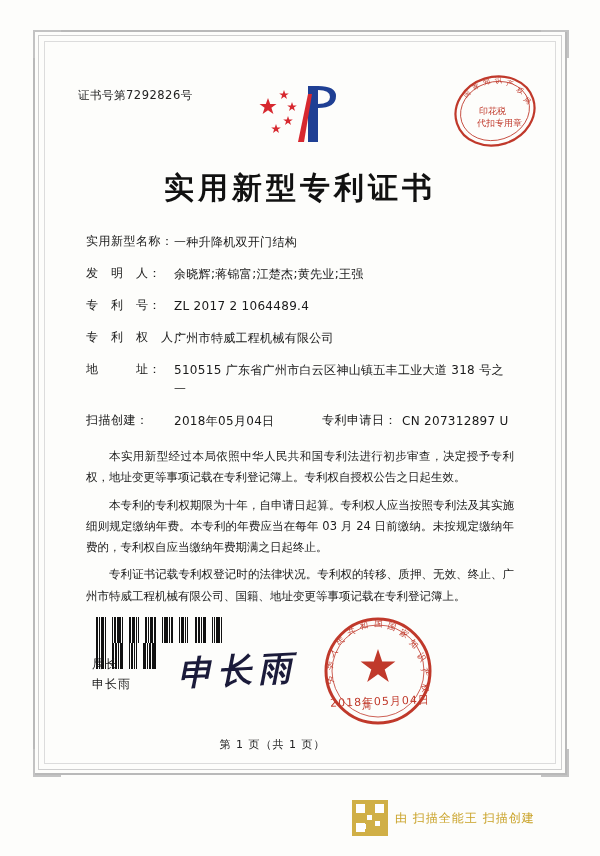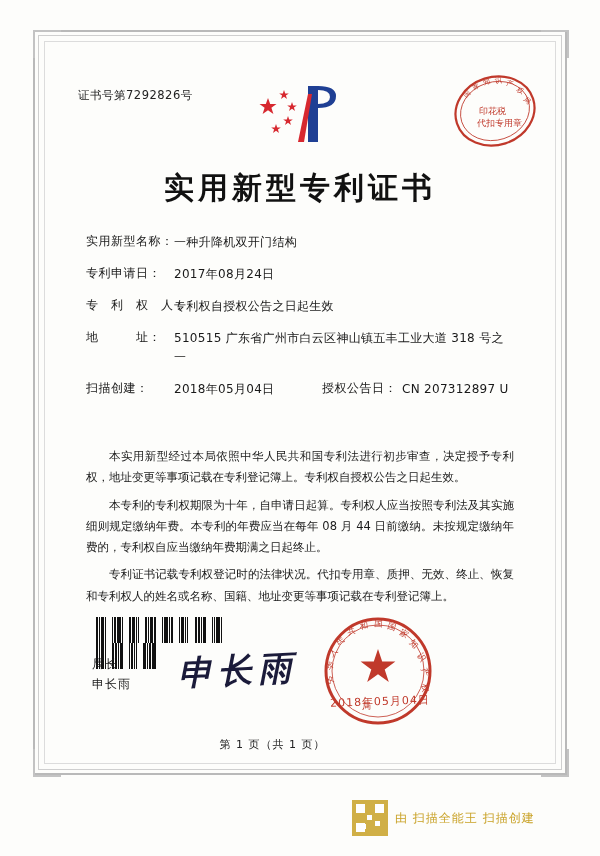--- a/index.html
+++ b/index.html
@@ -278,49 +278,53 @@
   </svg>
 
   <div class="doc-title">实用新型专利证书</div>
 
   <div class="fields">
     <div class="field-row">
       <div class="field-label">实用新型名称：</div>
       <div class="field-value">一种升降机双开门结构</div>
     </div>
     <div class="field-row">
-      <div class="field-label">专利申请日：</div>
-      <div class="field-value">2017年08月24日</div>
+      <div class="field-label">发　明　人：</div>
+      <div class="field-value">余晓辉;蒋锦富;江楚杰;黄先业;王强</div>
+    </div>
+    <div class="field-row">
+      <div class="field-label">专　利　号：</div>
+      <div class="field-value">ZL 2017 2 1064489.4</div>
     </div>
     <div class="field-row">
       <div class="field-label">专　利　权　人：</div>
-      <div class="field-value">专利权自授权公告之日起生效</div>
+      <div class="field-value">广州市特威工程机械有限公司</div>
     </div>
     <div class="field-row">
       <div class="field-label">地　　　址：</div>
       <div class="field-value">510515 广东省广州市白云区神山镇五丰工业大道 318 号之一</div>
     </div>
     <div class="field-row">
       <div class="two-col-wrap">
         <div class="col-a">
           <div class="field-label">扫描创建：</div>
           <div class="field-value">2018年05月04日</div>
         </div>
         <div class="col-b">
-          <div class="field-label">授权公告日：</div>
+          <div class="field-label">专利申请日：</div>
           <div class="field-value">CN 207312897 U</div>
         </div>
       </div>
     </div>
   </div>
 
   <div class="paragraphs">
     <p>本实用新型经过本局依照中华人民共和国专利法进行初步审查，决定授予专利权，地址变更等事项记载在专利登记簿上。专利权自授权公告之日起生效。</p>
-    <p>本专利的专利权期限为十年，自申请日起算。专利权人应当按照专利法及其实施细则规定缴纳年费。本专利的年费应当在每年 08 月 44 日前缴纳。未按规定缴纳年费的，专利权自应当缴纳年费期满之日起终止。</p>
-    <p>专利证书记载专利权登记时的法律状况。代扣专用章、质押、无效、终止、恢复和专利权人的姓名或名称、国籍、地址变更等事项记载在专利登记簿上。</p>
+    <p>本专利的专利权期限为十年，自申请日起算。专利权人应当按照专利法及其实施细则规定缴纳年费。本专利的年费应当在每年 03 月 24 日前缴纳。未按规定缴纳年费的，专利权自应当缴纳年费期满之日起终止。</p>
+    <p>专利证书记载专利权登记时的法律状况。专利权的转移、质押、无效、终止、广州市特威工程机械有限公司、国籍、地址变更等事项记载在专利登记簿上。</p>
   </div>
 
   <div class="barcode">
     <span style="width:2px"></span><span style="width:1px"></span><span style="width:3px"></span><span style="width:1px"></span>
     <span style="width:1px"></span><span style="width:2px"></span><span style="width:4px"></span><span style="width:1px"></span>
     <span style="width:2px"></span><span style="width:3px"></span><span style="width:1px"></span><span style="width:1px"></span>
     <span style="width:2px"></span><span style="width:1px"></span><span style="width:3px"></span><span style="width:2px"></span>
     <span style="width:1px"></span><span style="width:4px"></span><span style="width:1px"></span><span style="width:2px"></span>
     <span style="width:1px"></span><span style="width:3px"></span><span style="width:1px"></span><span style="width:1px"></span>
     <span style="width:2px"></span><span style="width:2px"></span><span style="width:1px"></span><span style="width:3px"></span>

